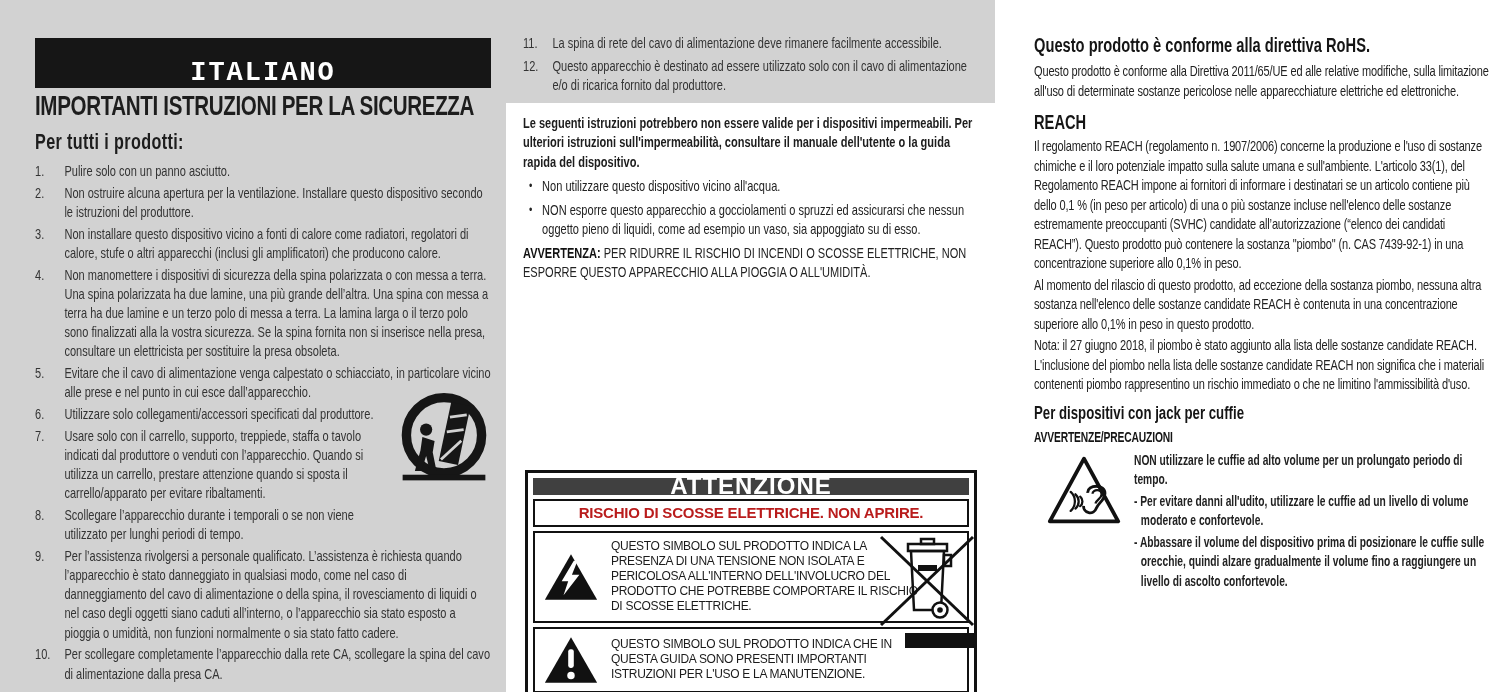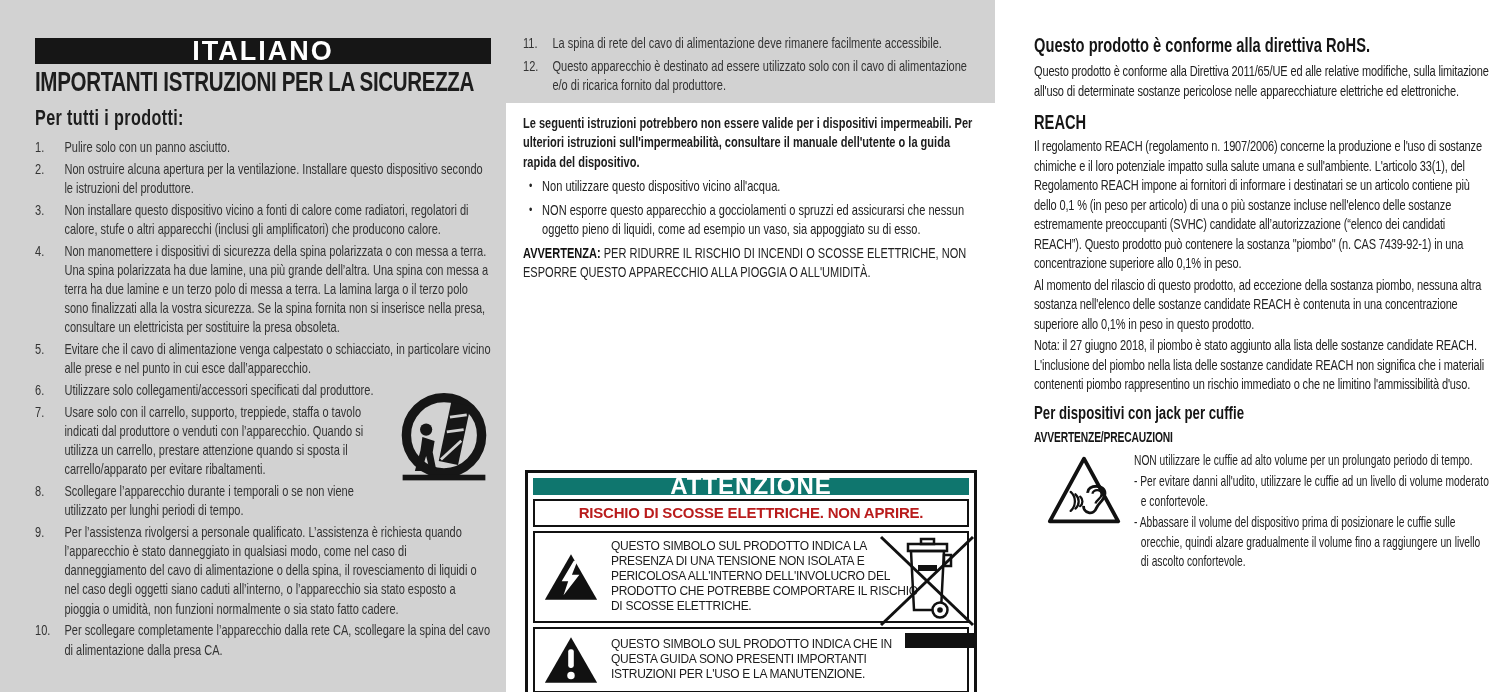--- a/index.html
+++ b/index.html
@@ -18,21 +18,21 @@
 
   
   .col-left{left:35px;top:0;width:456px;}
   .col-mid{left:523px;top:0;width:456px;}
   .col-right{left:1013px;top:0;width:455px;margin-left:21px;}
 
   
   .cond{width:620px;transform:scaleX(0.7355);transform-origin:0 0;}
 
   
-  .lang-bar{margin-top:38px;height:26px;background:#161616;display:flex;align-items:center;justify-content:center;}
+  .lang-bar{margin-top:38px;height:50px;background:#161616;display:flex;align-items:flex-end;justify-content:center;font-family:Liberation Mono, monospace;}
   .lang-bar span{color:#fff;font-weight:bold;font-size:27px;letter-spacing:2px;}
   .main-title{margin-top:2px;font-weight:bold;font-size:28px;line-height:31px;letter-spacing:-0.5px;color:#1d1d1d;white-space:nowrap;}
   .section-heading{margin-top:8px;font-weight:bold;font-size:22px;line-height:26px;letter-spacing:0.5px;color:#1d1d1d;}
   .num-list{margin-top:6px;font-size:15px;line-height:19.2px;color:#333;}
   .num-list .li{position:relative;padding-left:40px;margin-bottom:2.5px;}
   .num-list .num{position:absolute;left:0;top:0;}
   .float-spacer{float:right;width:165px;height:100px;margin:2px 0 2px 8px;}
 
   .cart-icon{left:362px;top:392px;width:94px;height:94px;}
 
@@ -41,38 +41,38 @@
   .mid-list .li{position:relative;padding-left:40px;margin-bottom:3px;}
   .mid-list .num{position:absolute;left:0;top:0;}
   .waterproof-intro{margin-top:18px;font-weight:bold;font-size:15px;line-height:19.5px;color:#1d1d1d;}
   .bullet-list{margin-top:5px;font-size:15px;line-height:19.5px;color:#222;}
   .bullet-list .li{position:relative;padding-left:26px;margin-bottom:4px;}
   .bullet-list .li::before{content:"•";position:absolute;left:8px;top:0;font-size:13px;}
   .avvertenza{margin-top:2px;font-size:15px;line-height:19.5px;color:#222;}
   .avvertenza b{color:#111;}
 
   .att-box{margin-left:2px;margin-top:6px;width:452px;border:3px solid #111;background:#fff;padding:5px;box-sizing:border-box;}
-  .att-header{background:#0f766e;height:17px;display:flex;align-items:center;justify-content:center;}
+  .att-header{background:#404040;height:17px;display:flex;align-items:center;justify-content:center;}
   .att-header span{color:#fff;font-weight:bold;font-size:24px;letter-spacing:1px;}
   .att-sub{border:2px solid #111;margin-top:4px;height:24px;display:flex;align-items:center;justify-content:center;}
   .att-sub span{font-weight:bold;font-size:15px;letter-spacing:-0.2px;color:#b91c1c;}
   .att-row{border:2px solid #111;margin-top:4px;display:flex;align-items:center;gap:12px;padding:6px 8px;}
   .att-row .tri{flex:none;}
   .att-row-text{font-size:12px;line-height:15.2px;letter-spacing:-0.3px;width:312px;color:#1b1b1b;}
   .weee-icon{left:353px;top:531px;width:102px;height:100px;}
   .weee-bar{left:382px;top:633px;width:70px;height:15px;background:#111;}
 
   
   .rohs-heading{margin-top:33px;font-weight:bold;font-size:20px;line-height:24px;white-space:nowrap;color:#151515;}
   .para{margin-top:4px;font-size:15px;line-height:19.5px;letter-spacing:-0.2px;color:#222;}
   .reach-heading{margin-top:10px;font-weight:bold;font-size:20px;line-height:24px;color:#151515;}
   .para-tight{margin-top:2px;}
   .jack-heading{margin-top:8px;font-weight:bold;font-size:18px;line-height:22px;color:#151515;}
   .avv-subheading{margin-top:5px;font-weight:bold;font-size:14px;line-height:17px;letter-spacing:-0.2px;color:#151515;}
-  .jack-row{position:relative;margin-top:4px;min-height:170px;}
+  .jack-row{position:relative;margin-top:4px;min-height:170px;font-weight:bold;}
   .ear-icon{position:absolute;left:12px;top:4px;width:76px;height:72px;}
   .jack-text{margin-left:100px;width:520px;transform:scaleX(0.683);transform-origin:0 0;font-size:15px;line-height:19.5px;color:#222;}
   .jack-text .hy{padding-left:10px;text-indent:-10px;margin-top:2px;}
 </style>
 </head>
 <body>
 
 <div class="abs bg-left"></div>
 <div class="abs bg-midtop"></div>
 <div class="abs bg-white-panel"></div>

